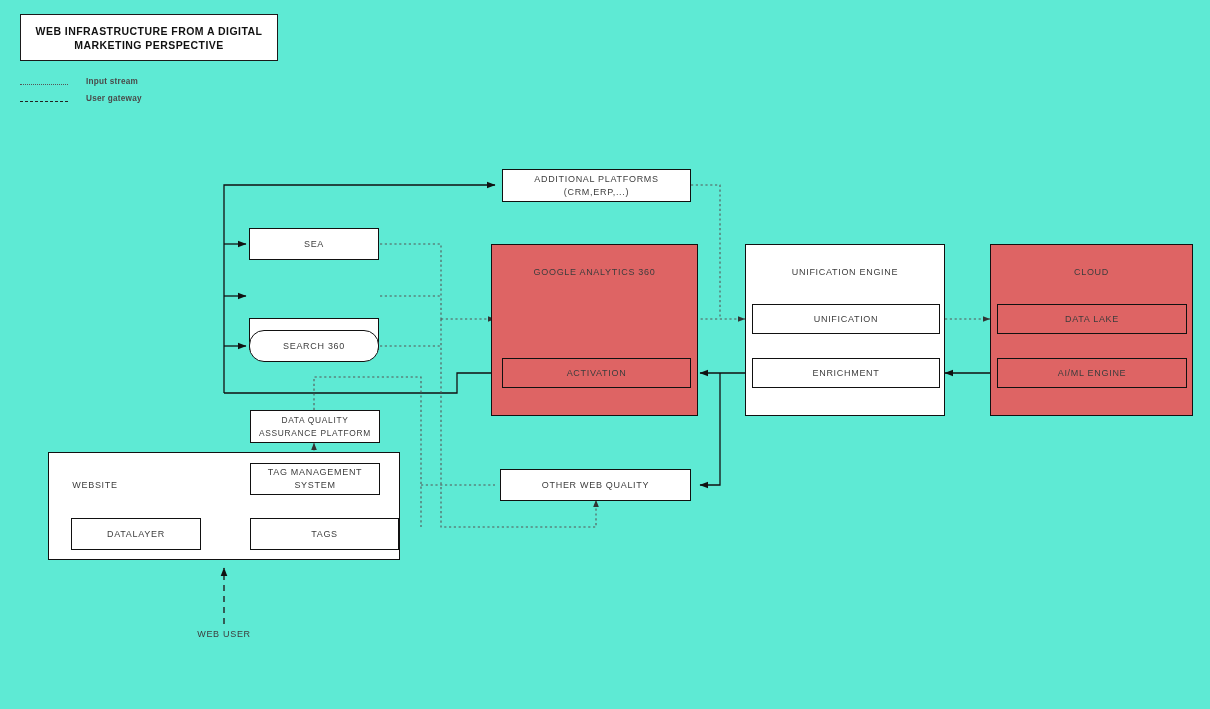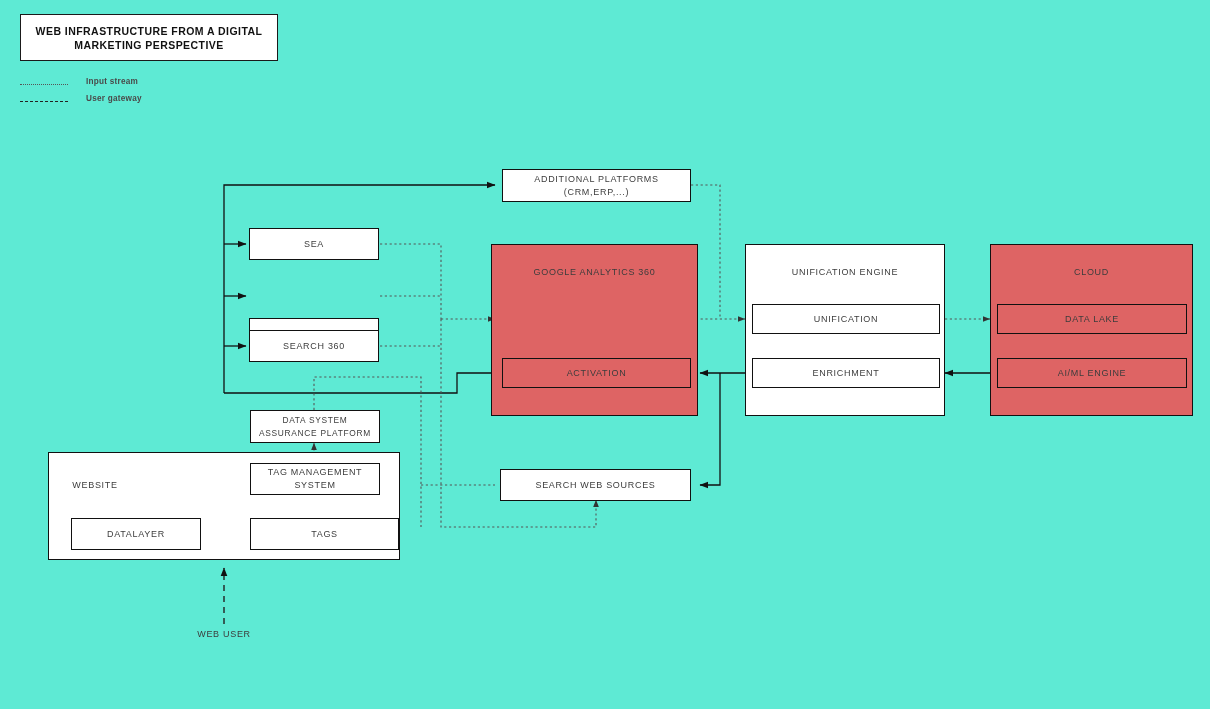--- a/index.html
+++ b/index.html
@@ -205,21 +205,21 @@
   </div>
 
   <div class="node" style="left:249px;top:228px;width:130px;height:32px;">
     <span class="lbl">SEA</span>
   </div>
 
   <div class="node" style="left:249px;top:286px;width:130px;height:32px;margin-top:32px;">
     <span class="lbl">DV360</span>
   </div>
 
-  <div class="node" style="left:249px;top:330px;width:130px;height:32px;">
+  <div class="node" style="left:249px;top:330px;width:130px;height:32px;border-radius:15px;">
     <span class="lbl">SEARCH 360</span>
   </div>
 
   <div class="group filled" style="left:491px;top:244px;width:207px;height:172px;">
     <div class="group-title" style="top:22px;">GOOGLE ANALYTICS 360</div>
   </div>
   <div class="node filled" style="left:502px;top:358px;width:189px;height:30px;">
     <span class="lbl">ACTIVATION</span>
   </div>
 
@@ -237,25 +237,25 @@
     <div class="group-title" style="top:22px;">CLOUD</div>
   </div>
   <div class="node filled" style="left:997px;top:304px;width:190px;height:30px;">
     <span class="lbl">DATA LAKE</span>
   </div>
   <div class="node filled" style="left:997px;top:358px;width:190px;height:30px;">
     <span class="lbl">AI/ML ENGINE</span>
   </div>
 
   <div class="node" style="left:500px;top:469px;width:191px;height:32px;">
-    <span class="lbl">SEARCH WEB SOURCES</span>
+    <span class="lbl">OTHER WEB QUALITY</span>
   </div>
 
   <div class="node" style="left:250px;top:410px;width:130px;height:33px;">
-    <span class="lbl" style="font-size:8.4px;">DATA SYSTEM
+    <span class="lbl" style="font-size:8.4px;">DATA QUALITY
 ASSURANCE PLATFORM</span>
   </div>
 
   <div class="group" style="left:48px;top:452px;width:352px;height:108px;background:#fff;">
     <div class="group-title" style="top:27px;left:-130px;width:352px;">WEBSITE</div>
   </div>
   <div class="node" style="left:250px;top:463px;width:130px;height:32px;">
     <span class="lbl">TAG MANAGEMENT
 SYSTEM</span>
   </div>

